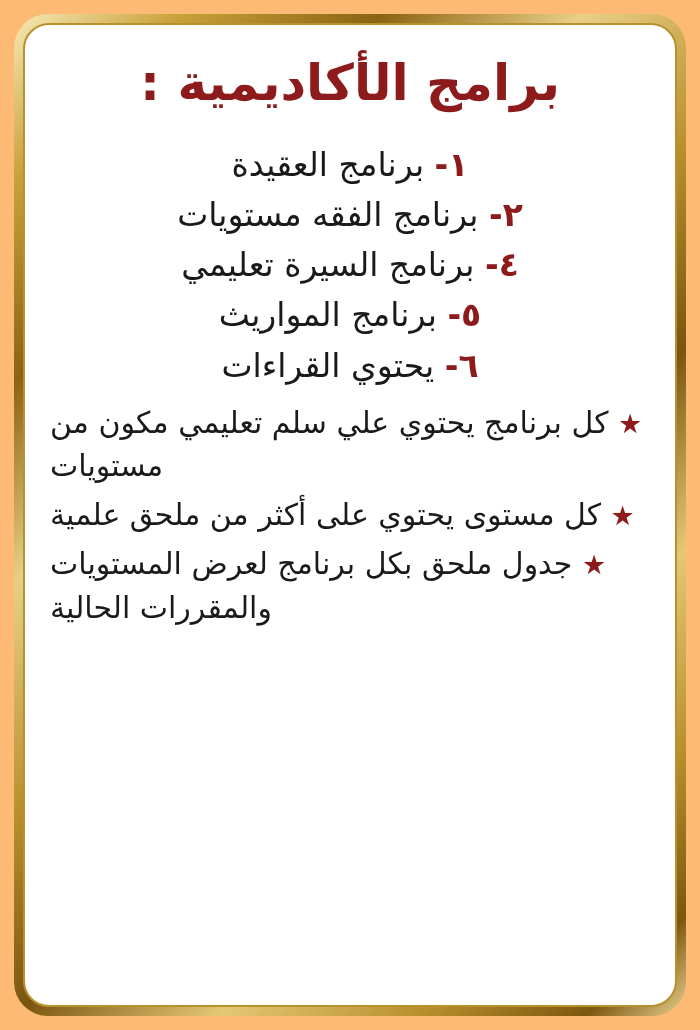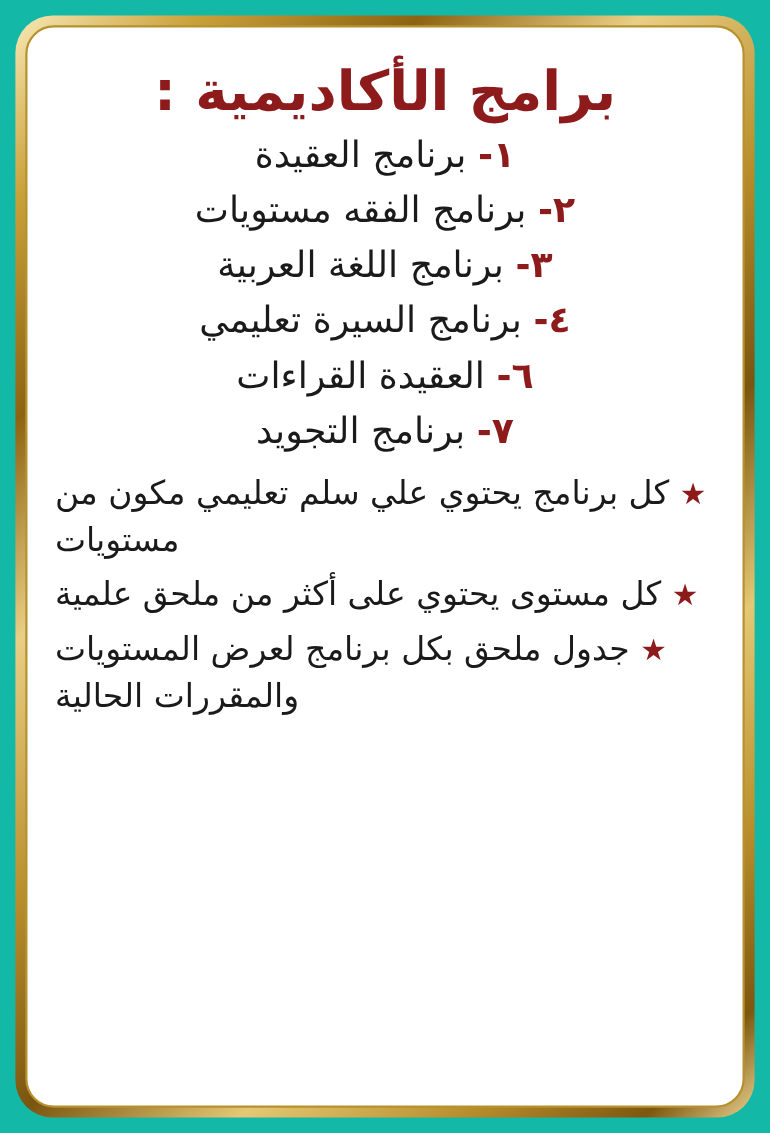--- a/index.html
+++ b/index.html
@@ -12,21 +12,21 @@
     height: 1030px;
     font-family: "DejaVu Sans", "Liberation Sans", sans-serif;
     overflow: hidden;
   }
 
   .card {
     position: relative;
     width: 700px;
     height: 1030px;
     box-sizing: border-box;
-    background: #14b8a6;
+    background: #fdba74;
     padding: 14px;
   }
 
   
   .frame-outer {
     position: absolute;
     left: 14px;
     top: 14px;
     right: 14px;
     bottom: 14px;
@@ -79,20 +79,21 @@
     color: #8d1b1b;
     text-align: center;
     letter-spacing: -1px;
     margin-bottom: 6px;
     white-space: nowrap;
   }
 
   .list {
     width: 100%;
     text-align: center;
+    margin-top: 24px;
   }
 
   .num-item {
     font-size: 33px;
     line-height: 1.52;
     color: #1a1a1a;
     text-align: center;
     white-space: nowrap;
   }
   .num-item .marker {
@@ -132,40 +133,36 @@
       <div class="num-item">
         <span class="marker">١-</span>
         <span>برنامج العقيدة</span>
       </div>
 
       <div class="num-item">
         <span class="marker">٢-</span>
         <span>برنامج الفقه مستويات</span>
       </div>
 
-      <div class="num-item">
-        <span class="marker">٣-</span>
-        <span>برنامج اللغة العربية</span>
-      </div>
 
       <div class="num-item">
         <span class="marker">٤-</span>
         <span>برنامج السيرة تعليمي</span>
       </div>
 
+      <div class="num-item">
+        <span class="marker">٥-</span>
+        <span>برنامج المواريث</span>
+      </div>
 
       <div class="num-item">
         <span class="marker">٦-</span>
-        <span>العقيدة القراءات</span>
+        <span>يحتوي القراءات</span>
       </div>
 
-      <div class="num-item">
-        <span class="marker">٧-</span>
-        <span>برنامج التجويد</span>
-      </div>
 
       <div class="spacer-sm"></div>
 
       <div class="star-item">
         <span class="star">★</span>
         <span>كل برنامج يحتوي علي سلم تعليمي مكون من مستويات</span>
       </div>
 
       <div class="star-item">
         <span class="star">★</span>

